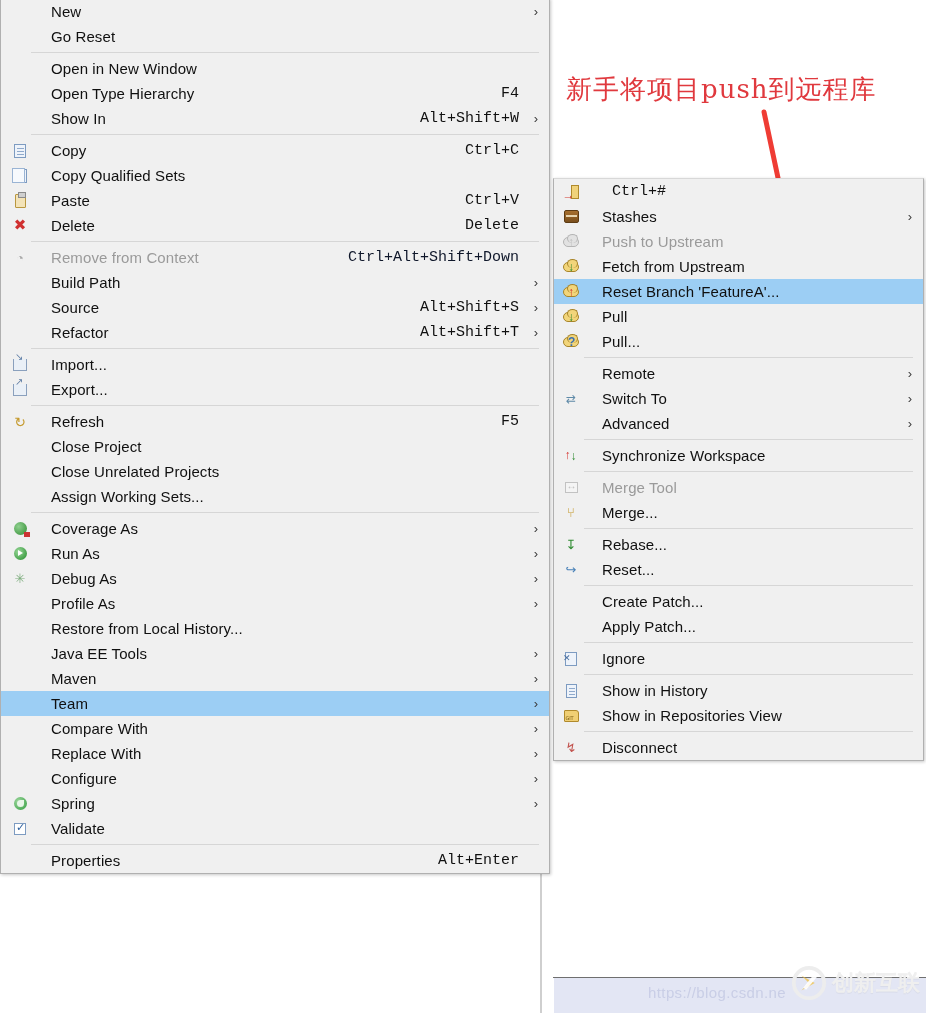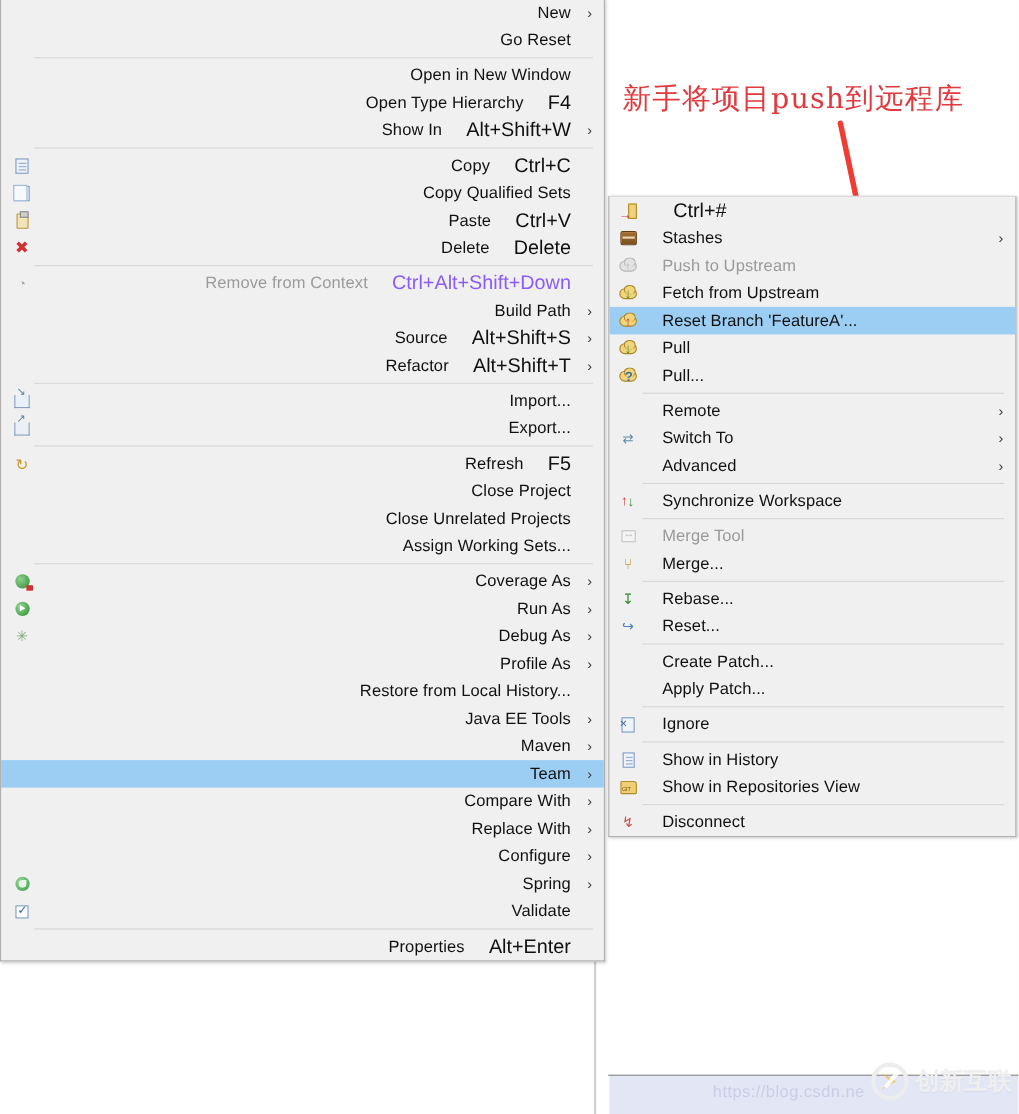--- a/index.html
+++ b/index.html
@@ -30,34 +30,34 @@
     white-space: nowrap;
   }
   .menu-item.disabled { color: #9a9a9a; }
   .menu-item.selected { background: #9ccef4; }
   .mi-icon {
     width: 22px; min-width: 22px; height: 16px;
     display: flex; align-items: center; justify-content: center;
     margin-right: 8px;
   }
   .mi-label { flex: 1 1 auto; letter-spacing: .1px; }
-  .mi-accel { margin-left: 22px; font-size: 18px; color: #101010; }
-  .menu-item.disabled .mi-accel { color: #8b5cf6; }
+  .mi-accel { margin-left: 22px; font-size: 15px; color: #101010; font-family: Liberation Mono, monospace; }
+  .menu-item.disabled .mi-accel { color: #0f172a; }
   .mi-arrow {
     width: 14px; min-width: 14px; margin-left: 10px;
     text-align: center; font-size: 13px; color: #3a3a3a;
     line-height: 1;
   }
   .mi-arrow.empty { visibility: hidden; }
   .sep { height: 1px; background: #d6d6d6; margin: 3px 10px 3px 30px; }
 
   
   #ctx-menu { left: 0px; top: -2px; width: 550px; }
   #ctx-menu .menu-item { padding-left: 8px; }
-  #ctx-menu .mi-label { padding-left: 12px; text-align: right; }
+  #ctx-menu .mi-label { padding-left: 12px; }
 
   
   #team-menu { left: 553px; top: 178px; width: 371px; }
   #team-menu .menu-item { padding-left: 6px; }
   #team-menu .mi-label { padding-left: 12px; }
 
   
   #annotation {
     position: absolute;
     left: 566px; top: 72px;

